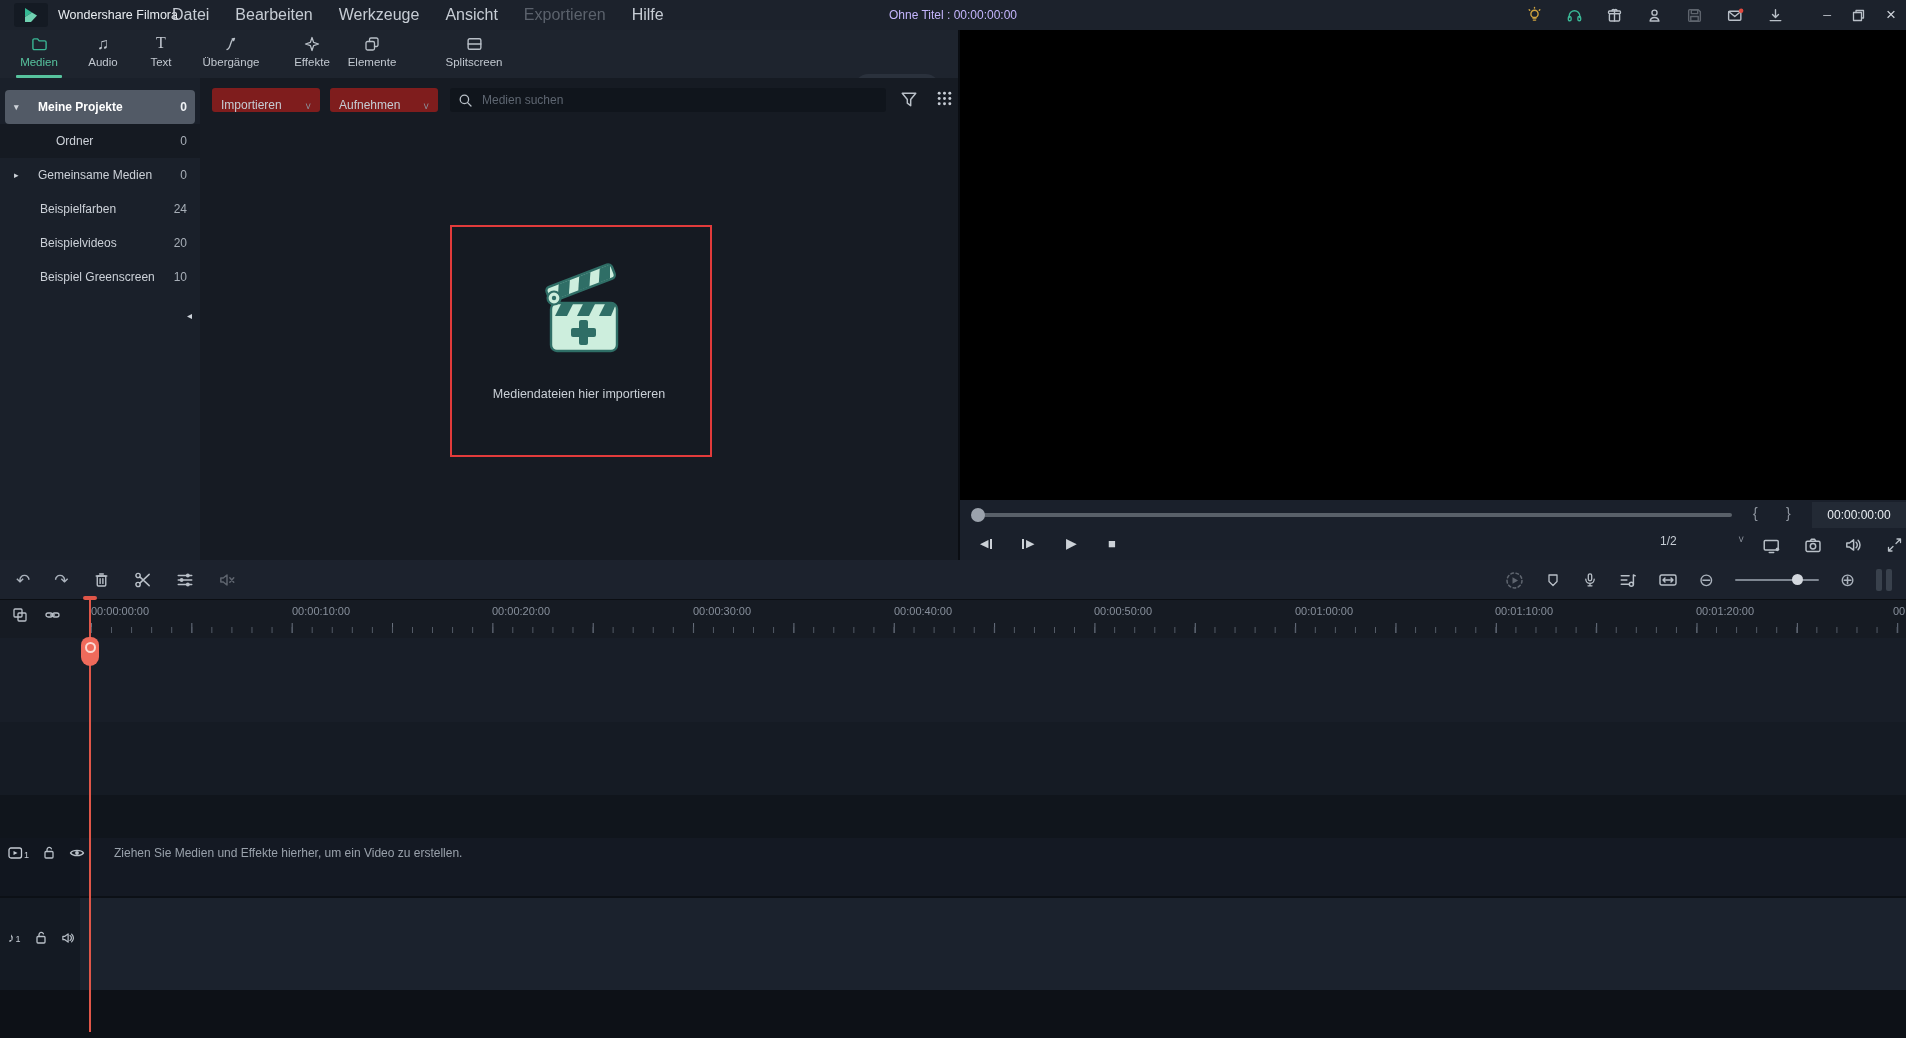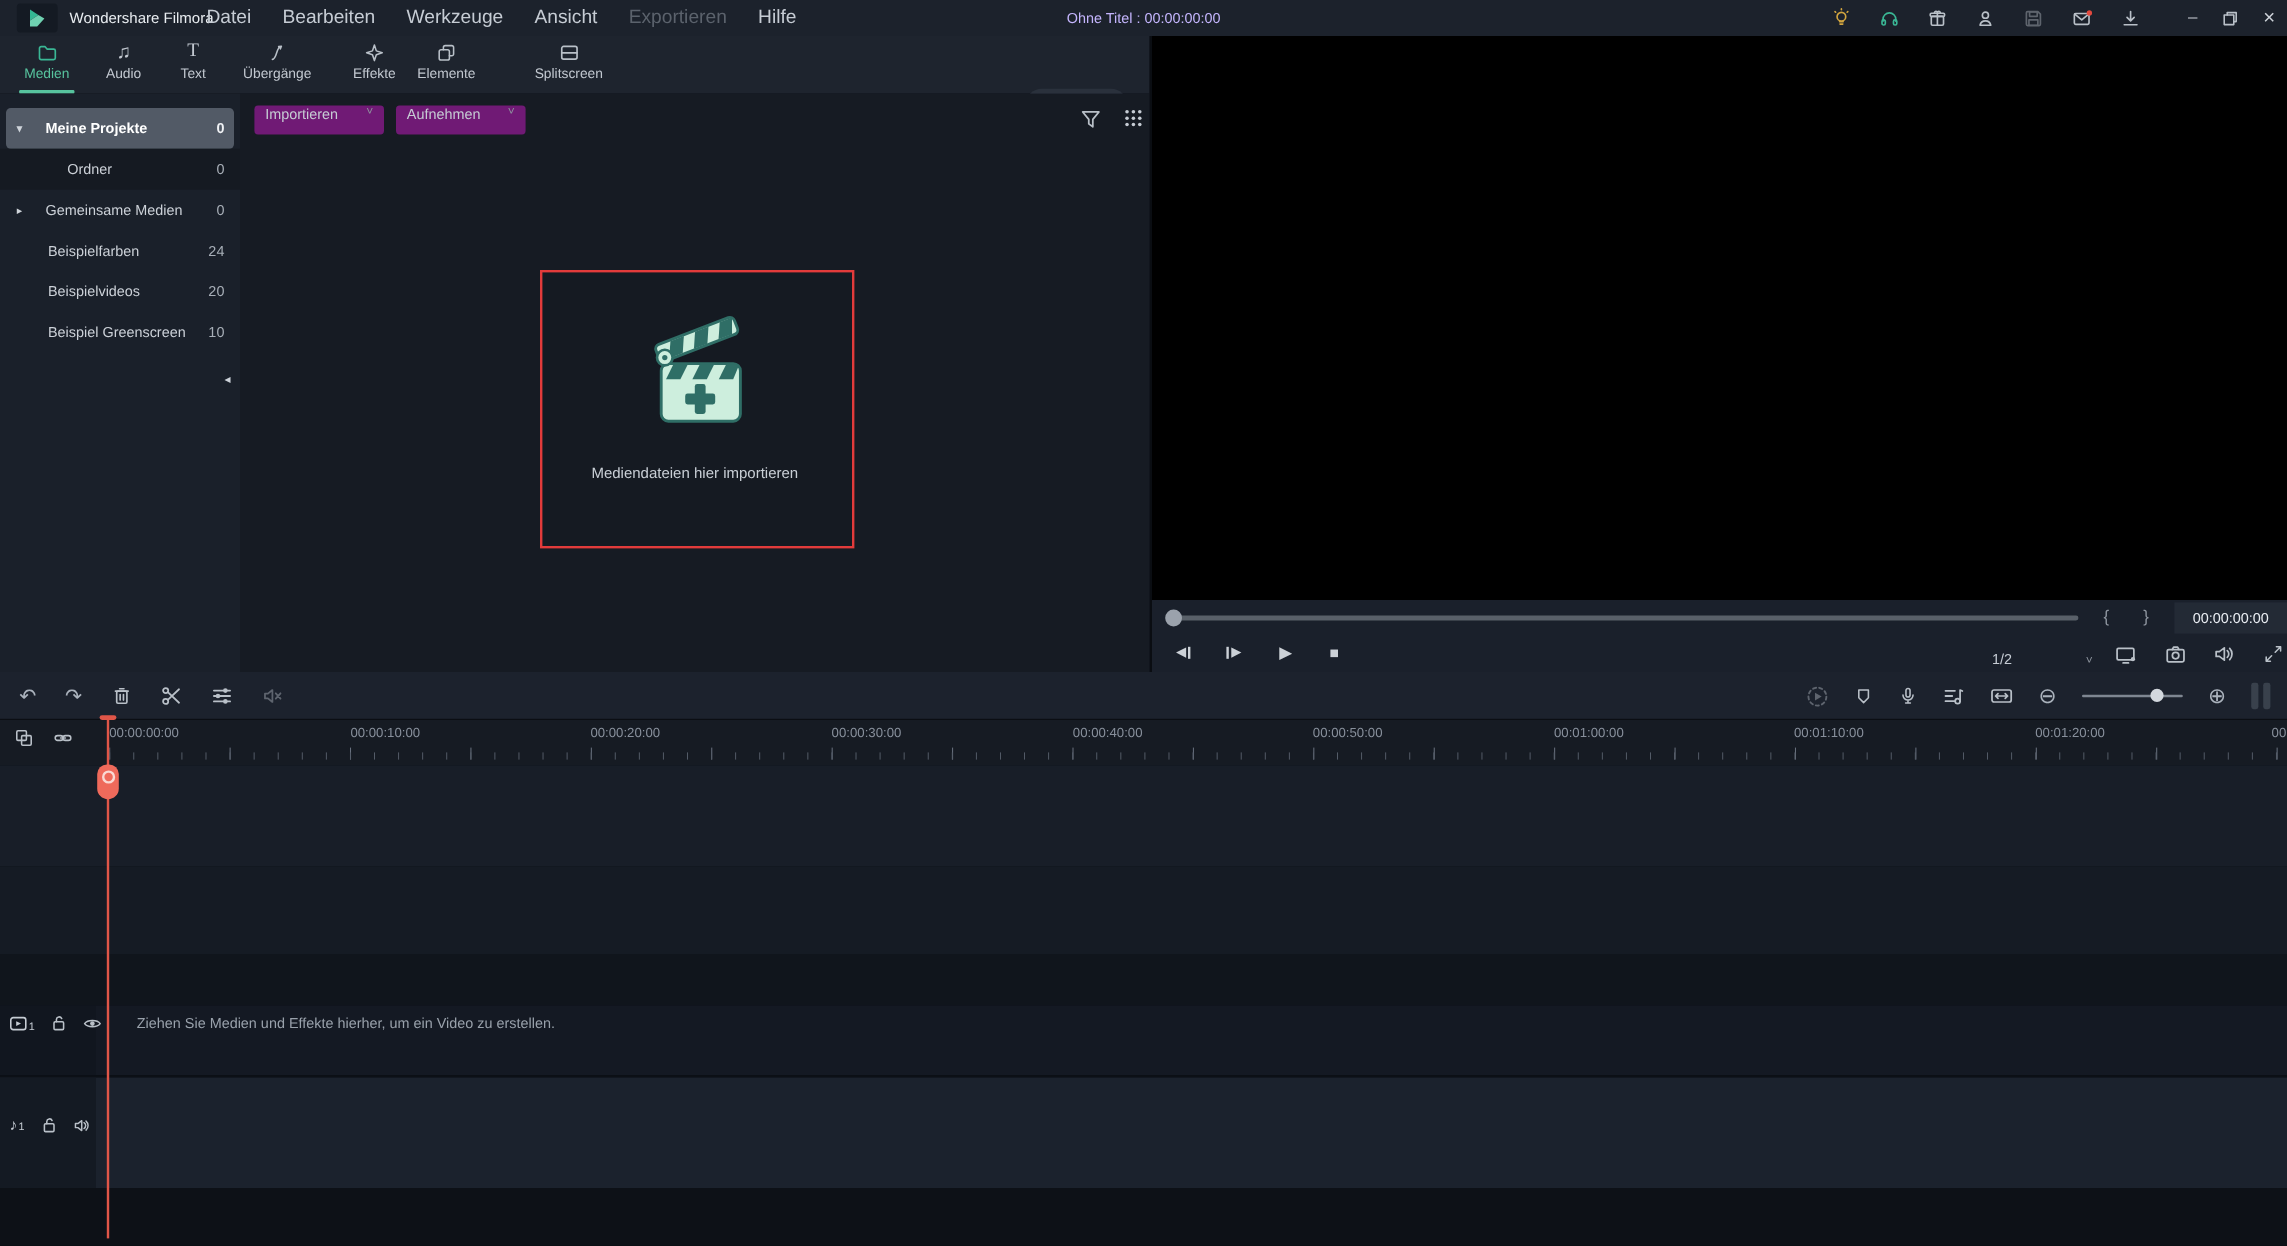--- a/index.html
+++ b/index.html
@@ -45,43 +45,43 @@
   .sb-count{position:absolute;right:13px;font-size:12px;color:#a7aeb7;}
   .sb-sel{left:5px;width:190px;background:#525a66;border-radius:4px;font-weight:bold;color:#fff;}
   .sb-sel .sb-count{right:8px;color:#f0f2f5;}
   .sb-sub{background:#151a22;}
   .sb-bottom{left:0;top:526px;width:200px;height:34px;border-top:1px solid #2a313b;
              display:flex;align-items:center;gap:14px;padding-left:18px;box-sizing:border-box;}
   .collapse-arrow{left:187px;top:310px;font-size:10px;color:#cdd3da;}
 
   
   .media-panel{left:200px;top:78px;width:758px;height:482px;background:#161b23;}
-  .mp-btn{position:absolute;top:10px;height:24px;background:#701a75;border-radius:3px;
-          display:flex;align-items:flex-start;justify-content:space-between;
+  .mp-btn{position:absolute;top:10px;height:24px;background:#7f1d1d;border-radius:3px;
+          display:flex;align-items:flex-end;justify-content:space-between;
           padding:0 9px;box-sizing:border-box;font-size:12px;color:#c6ccd4;}
   .mp-caret{font-size:10px;color:#8d949e;margin-left:12px;}
   .search-box{position:absolute;left:250px;top:10px;width:436px;height:24px;background:#10151c;
               border-radius:3px;display:flex;align-items:center;padding:0 8px;box-sizing:border-box;gap:7px;}
   .search-box input{background:transparent;border:none;outline:none;color:#c6ccd4;
                     font-size:12px;font-family:"Liberation Sans",sans-serif;width:100%;}
   .search-box input::placeholder{color:#5e6671;}
   .dropzone{left:450px;top:225px;width:258px;height:228px;border:2px solid #e23b3b;background:#151a22;}
   .dz-label{left:450px;top:387px;width:258px;text-align:center;font-size:12.5px;color:#c9cfd6;}
 
   
   .preview-col{left:958px;top:30px;width:948px;height:530px;background:#1a202b;}
   .video-area{left:960px;top:30px;width:946px;height:470px;background:#000;}
   .scrub-track{left:972px;top:513px;width:760px;height:4px;border-radius:2px;background:#596069;}
   .scrub-thumb{left:971px;top:508px;width:14px;height:14px;border-radius:50%;background:#9ba2ac;}
   .bracket{top:505px;font-size:14px;color:#8f96a0;}
   .pv-timecode{left:1812px;top:502px;width:94px;height:26px;background:#232a35;
                display:flex;align-items:center;justify-content:center;font-size:12px;color:#e9edf2;}
   .pv-btn{position:absolute;top:537px;display:flex;align-items:center;gap:2px;color:#ccd1d7;}
   .frame-bar{width:2px;height:10px;background:#ccd1d7;}
-  .pv-quality{left:1656px;top:534px;width:92px;height:22px;display:flex;align-items:flex-end;
+  .pv-quality{left:1656px;top:534px;width:92px;height:22px;display:flex;align-items:flex-start;
               justify-content:space-between;font-size:12px;color:#c6ccd4;padding:0 4px;box-sizing:border-box;}
 
   
   .tl-toolbar{left:0;top:560px;width:1906px;height:40px;background:#1c222d;border-bottom:1px solid #0b0e13;box-sizing:border-box;}
   .tl-left{position:absolute;left:16px;top:0;height:40px;display:flex;align-items:center;gap:24px;}
   .tl-right{position:absolute;right:14px;top:0;height:40px;display:flex;align-items:center;gap:21px;}
   .glyph-btn{font-size:17px;color:#aab2bc;line-height:1;}
   .zoom-slider{width:84px;height:2px;background:#7e8691;border-radius:1px;position:relative;}
   .zoom-thumb{position:absolute;left:57px;top:-5px;width:11px;height:11px;border-radius:50%;background:#d3d8de;}
   .dbl-bars{display:flex;gap:4px;}
@@ -300,20 +300,27 @@
   <div class="abs collapse-arrow">◂</div>
 
   <div class="abs media-panel">
     <div class="mp-btn" style="left:12px;width:108px;">
       <span>Importieren</span>
       <span class="mp-caret">˅</span>
     </div>
     <div class="mp-btn" style="left:130px;width:108px;">
       <span>Aufnehmen</span>
       <span class="mp-caret">˅</span>
+    </div>
+    <div class="search-box">
+      <svg class="ic" width="15" height="15" viewBox="0 0 15 15">
+        <circle cx="6.4" cy="6.4" r="4.2"></circle>
+          <path d="M9.6 9.6 13 13"></path>
+      </svg>
+      <input type="text" placeholder="Medien suchen" style="">
     </div>
     <span class="abs" style="left:700px;top:12px;">
       <svg class="ic" width="18" height="19" viewBox="0 0 16 16" style="--s:1;">
         <path d="M2 2.5h12L9.5 8v5.5l-3-2.2V8Z"></path>
       </svg>
     </span>
     <span class="abs" style="left:736px;top:12px;">
       <svg width="17" height="17" viewBox="0 0 16 16">
         <g fill="#c6ccd4">
             <circle cx="3" cy="3" r="1.4"></circle>

